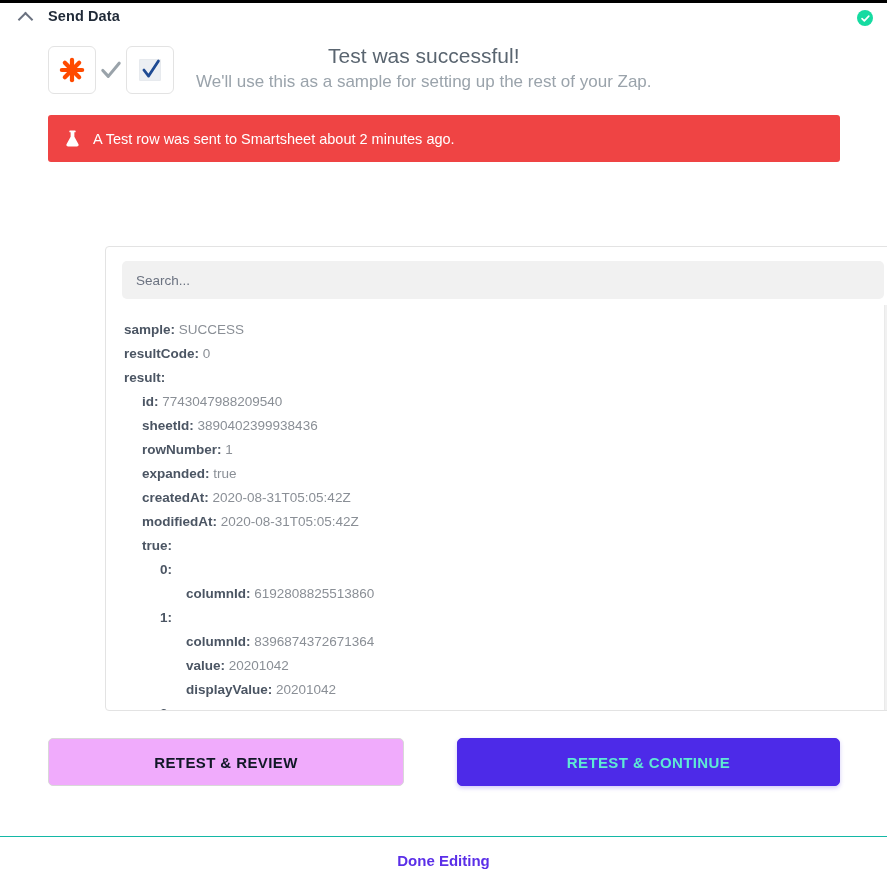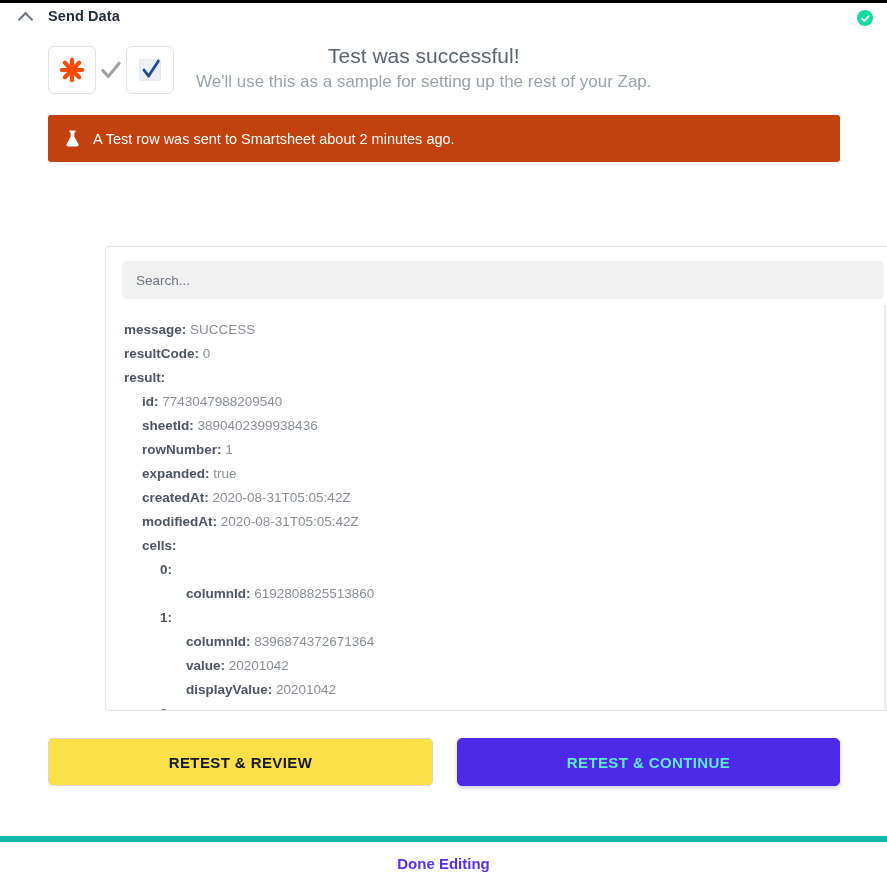--- a/index.html
+++ b/index.html
@@ -107,21 +107,21 @@
     margin-top: 4px;
   }
 
   
   .banner {
     position: absolute;
     top: 115px;
     left: 48px;
     width: 792px;
     height: 47px;
-    background: #c2410c;
+    background: #ef4444;
     border-radius: 3px;
     display: flex;
     align-items: center;
     padding-left: 16px;
   }
   .banner-icon {
     width: 17px; height: 20px;
     display: flex; align-items: center; justify-content: center;
     flex: 0 0 auto;
   }
@@ -243,41 +243,41 @@
     display: flex;
     align-items: center;
     justify-content: center;
     font-size: 15px;
     font-weight: bold;
     letter-spacing: 0.4px;
     cursor: pointer;
     font-family: "Liberation Sans", sans-serif;
   }
   .btn-secondary {
-    width: 385px;
-    background: #fde047;
+    width: 356px;
+    background: #f0abfc;
     border: 1px solid #d8d8d8;
     color: #111827;
   }
   .btn-primary {
     width: 383px;
     background: #4d2ae8;
     border: 1px solid #4d2ae8;
     color: #5eead4;
     box-shadow: 0 2px 4px rgba(77,42,232,0.25);
   }
 
   
   .footer {
     position: absolute;
     left: 0;
     top: 836px;
     width: 887px;
     height: 48px;
-    border-top: 6px solid #14b8a6;
+    border-top: 1px solid #14b8a6;
     display: flex;
     align-items: center;
     justify-content: center;
     background: #fff;
   }
   .footer-link {
     color: #5b2fe8;
     font-size: 15px;
     font-weight: bold;
     text-decoration: none;
@@ -339,30 +339,30 @@
     <span class="banner-text">A Test row was sent to Smartsheet about 2 minutes ago.</span>
   </div>
 
 
   <div class="data-panel">
     <div class="search-wrap">
       <input class="search-input" type="text" placeholder="Search..." style="">
     </div>
 
     <div class="data-scroll" id="data-scroll">
-        <div class="kv ind0"><span class="k">message:</span><span class="v"> SUCCESS</span></div>
+        <div class="kv ind0"><span class="k">sample:</span><span class="v"> SUCCESS</span></div>
         <div class="kv ind0"><span class="k">resultCode:</span><span class="v"> 0</span></div>
         <div class="kv ind0"><span class="k">result:</span></div>
         <div class="kv ind1"><span class="k">id:</span><span class="v"> 7743047988209540</span></div>
         <div class="kv ind1"><span class="k">sheetId:</span><span class="v"> 3890402399938436</span></div>
         <div class="kv ind1"><span class="k">rowNumber:</span><span class="v"> 1</span></div>
         <div class="kv ind1"><span class="k">expanded:</span><span class="v"> true</span></div>
         <div class="kv ind1"><span class="k">createdAt:</span><span class="v"> 2020-08-31T05:05:42Z</span></div>
         <div class="kv ind1"><span class="k">modifiedAt:</span><span class="v"> 2020-08-31T05:05:42Z</span></div>
-        <div class="kv ind1"><span class="k">cells:</span></div>
+        <div class="kv ind1"><span class="k">true:</span></div>
         <div class="kv ind2"><span class="k">0:</span></div>
         <div class="kv ind3"><span class="k">columnId:</span><span class="v"> 6192808825513860</span></div>
         <div class="kv ind2"><span class="k">1:</span></div>
         <div class="kv ind3"><span class="k">columnId:</span><span class="v"> 8396874372671364</span></div>
         <div class="kv ind3"><span class="k">value:</span><span class="v"> 20201042</span></div>
         <div class="kv ind3"><span class="k">displayValue:</span><span class="v"> 20201042</span></div>
         <div class="kv ind2"><span class="k">2:</span></div>
       </div>
 
     <div class="sb">

